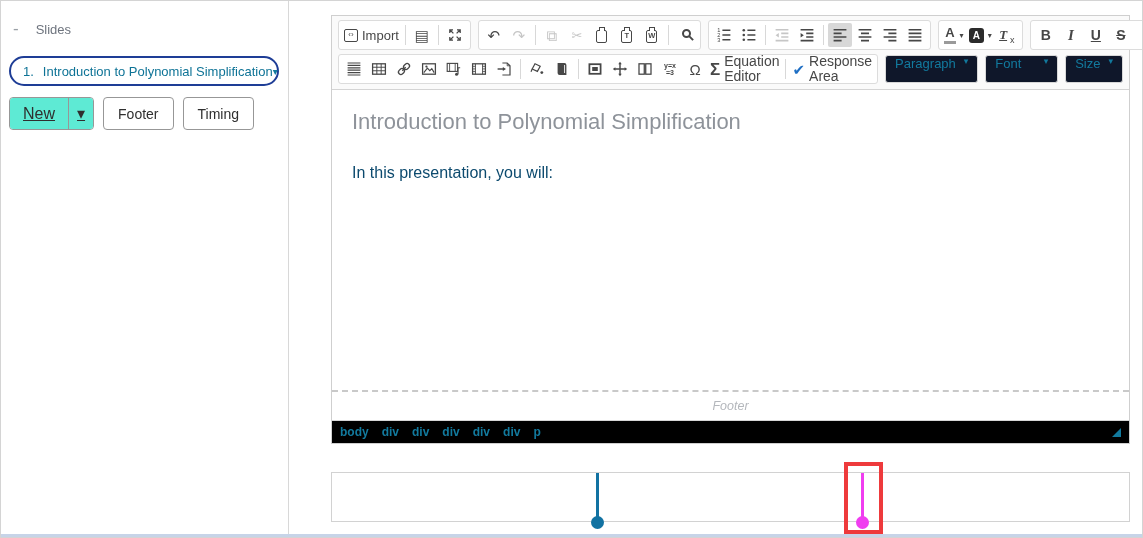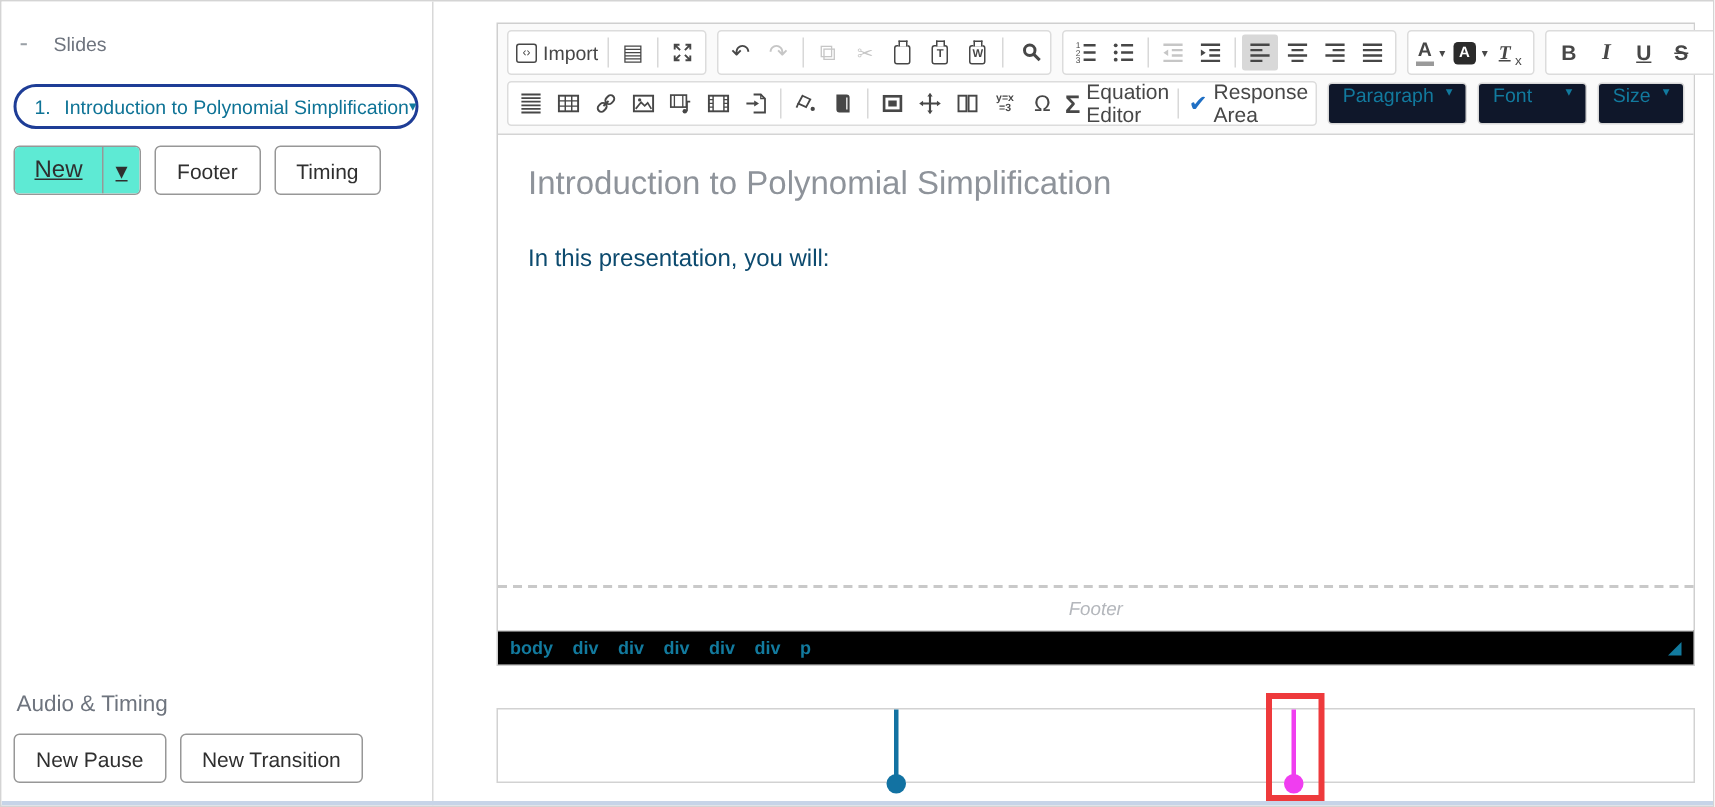--- a/index.html
+++ b/index.html
@@ -226,27 +226,20 @@
       <span class="pill-caret">▾</span>
     </button>
     <div class="sb-actions">
       <div class="split-btn">
         <button class="split-main">New</button>
         <button class="split-caret">▾</button>
       </div>
       <button class="sb-btn">Footer</button>
       <button class="sb-btn">Timing</button>
     </div>
-    <div class="sb-bottom">
-      <div class="sb-bottom-title">Audio &amp; Timing</div>
-      <div class="sb-actions2">
-        <button class="sb-btn">New Pause</button>
-        <button class="sb-btn">New Transition</button>
-      </div>
-    </div>
   </aside>
   <div class="sidebar-divider"></div>
 
   <div class="editor">
     <div class="toolbar">
 
       <div class="tb-row">
         <div class="tb-group">
           <button class="tb-btn">
             <span class="src-box">‹›</span>

